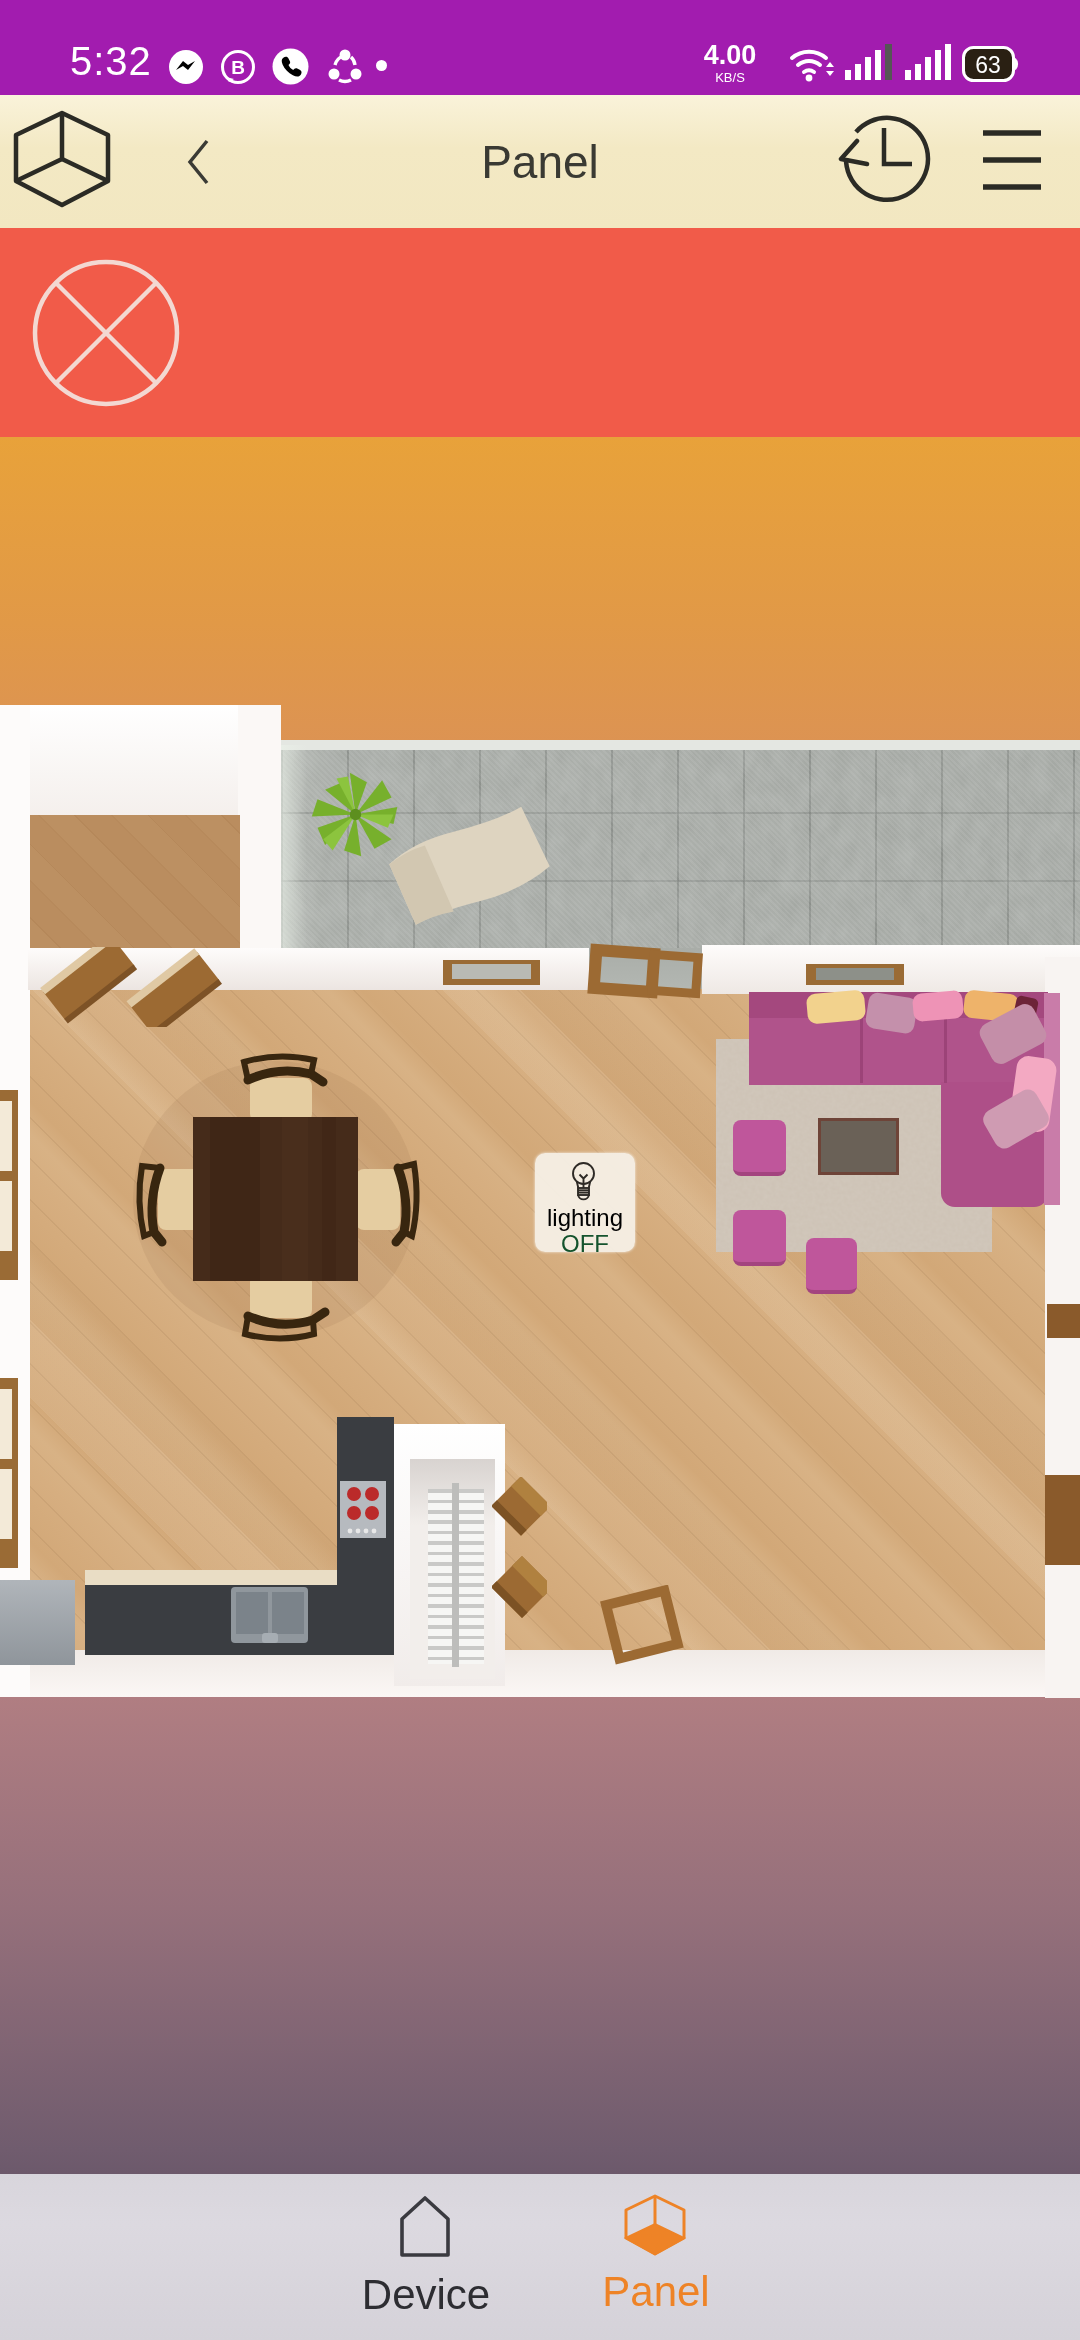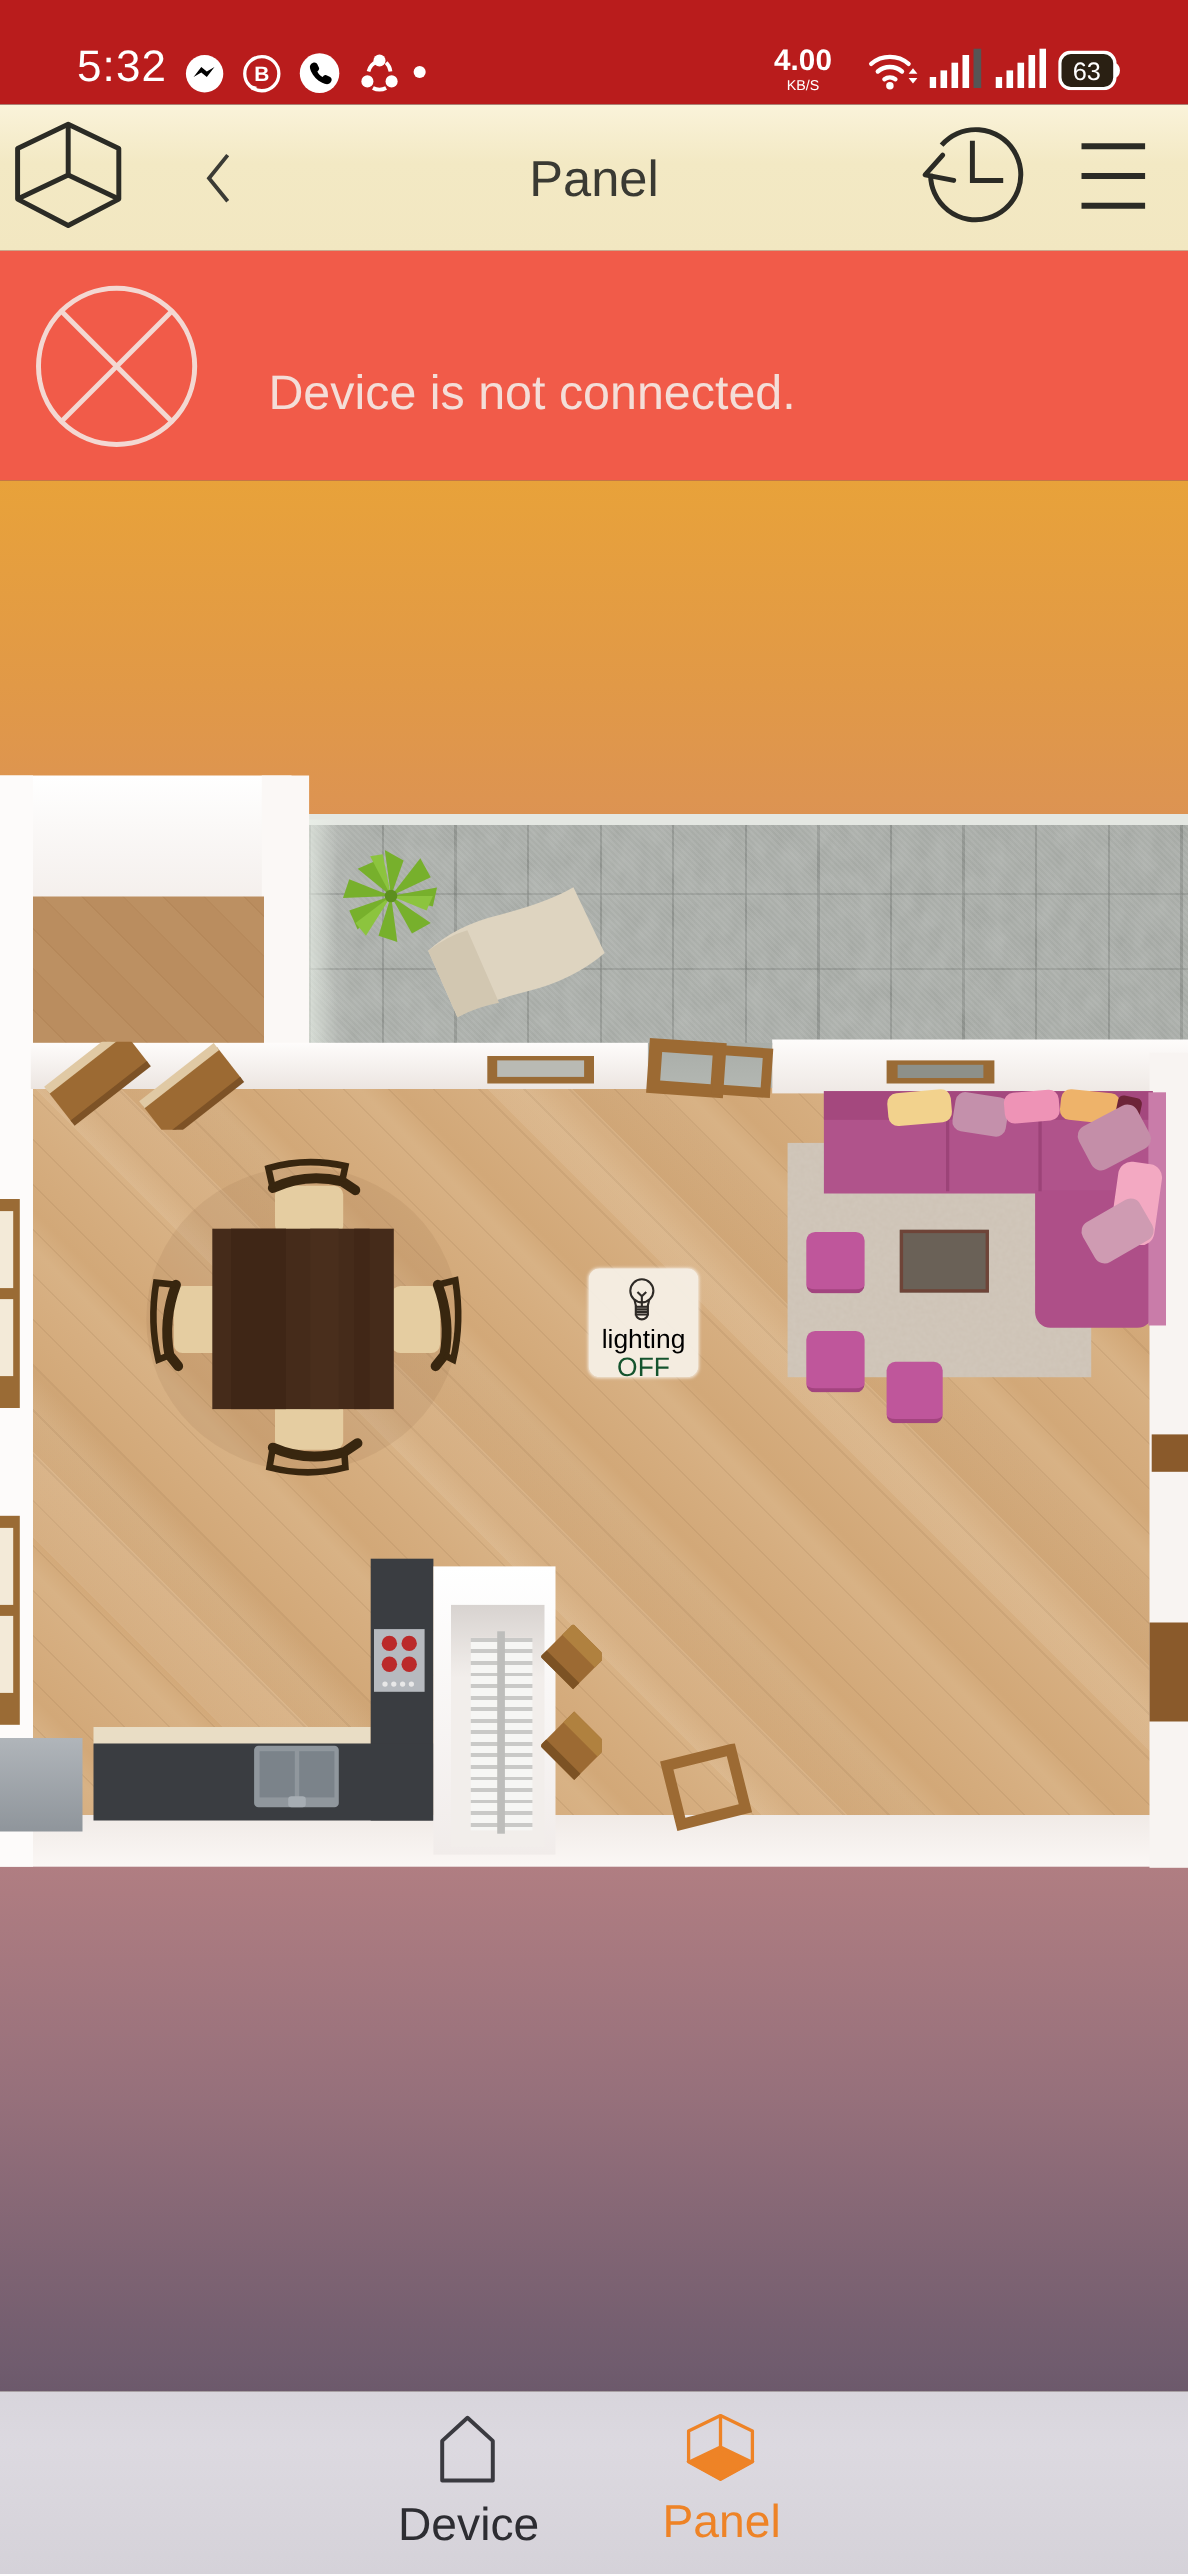--- a/index.html
+++ b/index.html
@@ -3,21 +3,21 @@
 <meta charset="utf-8">
 <style>
   html,body{margin:0;padding:0;}
   body{width:1080px;height:2340px;position:relative;overflow:hidden;
        font-family:"Liberation Sans",sans-serif;background:#000;}
   .abs{position:absolute;}
 </style>
 </head>
 <body>
 
-<div class="abs" id="statusbar" style="left:0;top:0;width:1080px;height:95px;background:#b91c1c;">
+<div class="abs" id="statusbar" style="left:0;top:0;width:1080px;height:95px;background:#a21caf;">
   <div class="abs" style="left:70px;top:39px;color:#fff;font-size:40px;letter-spacing:1px;">5:32</div>
 
   <svg class="abs" style="left:168px;top:49px" width="36" height="36" viewBox="0 0 36 36">
     <circle cx="18" cy="18" r="17" fill="#fff"></circle>
     <path d="M8 21 L15 12 L20 16 L27 12 L20 21 L15 17 Z" fill="#000"></path>
   </svg>
 
   <svg class="abs" style="left:220px;top:49px" width="36" height="36" viewBox="0 0 36 36">
     <circle cx="18" cy="18" r="15.5" fill="none" stroke="#fff" stroke-width="3"></circle>
     <path d="M6 28 L9 33 L14 30Z" fill="#fff"></path>
@@ -103,21 +103,20 @@
     <line x1="0" y1="58" x2="58" y2="58" stroke="#2b2b25" stroke-width="5.5"></line>
   </svg>
 </div>
 
 <div class="abs" id="banner" style="left:0;top:228px;width:1080px;height:209px;background:#f15b49;">
   <svg class="abs" style="left:30px;top:29px" width="152" height="152" viewBox="0 0 152 152">
     <circle cx="76" cy="76" r="71" fill="none" stroke="#f3d8d2" stroke-width="4.5"></circle>
     <line x1="27" y1="27" x2="125" y2="125" stroke="#f3d8d2" stroke-width="4.5"></line>
     <line x1="125" y1="27" x2="27" y2="125" stroke="#f3d8d2" stroke-width="4.5"></line>
   </svg>
-  <div class="abs" style="left:244px;top:105px;font-size:44px;color:#f4ded8;">Device is not connected.</div>
 </div>
 
 <div class="abs" id="scene" style="left:0;top:437px;width:1080px;height:1737px;background:#d8b183;">
 
   <div class="abs" style="left:0;top:0;width:1080px;height:310px;
        background:linear-gradient(180deg,#e8a23a 0%,#e19947 60%,#dc9353 100%);"></div>
 
   <div class="abs" style="left:0;top:1253px;width:1080px;height:484px;
        background:linear-gradient(180deg,#b17e82 0%,#96707b 45%,#705c6e 95%,#6c596b 100%);"></div>
 

